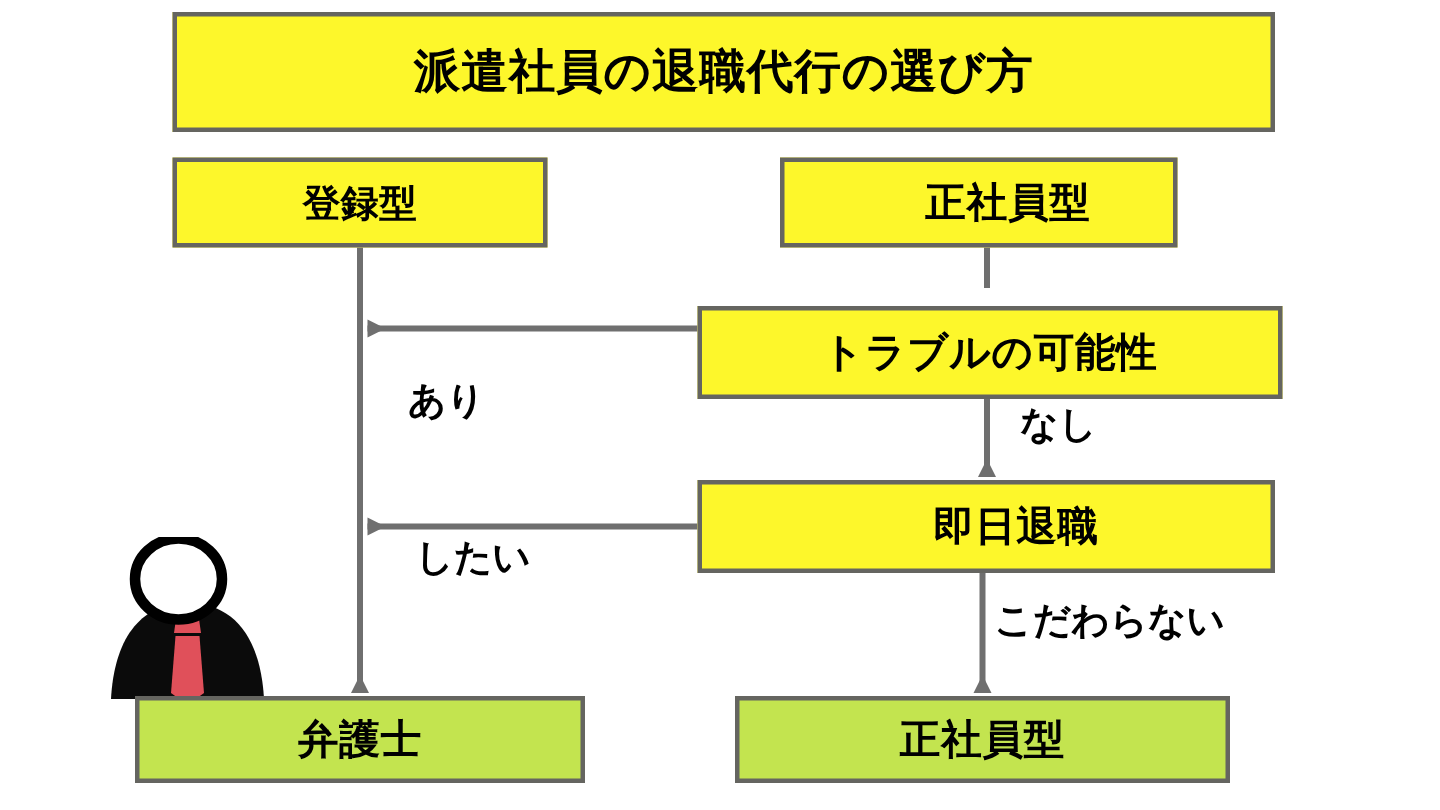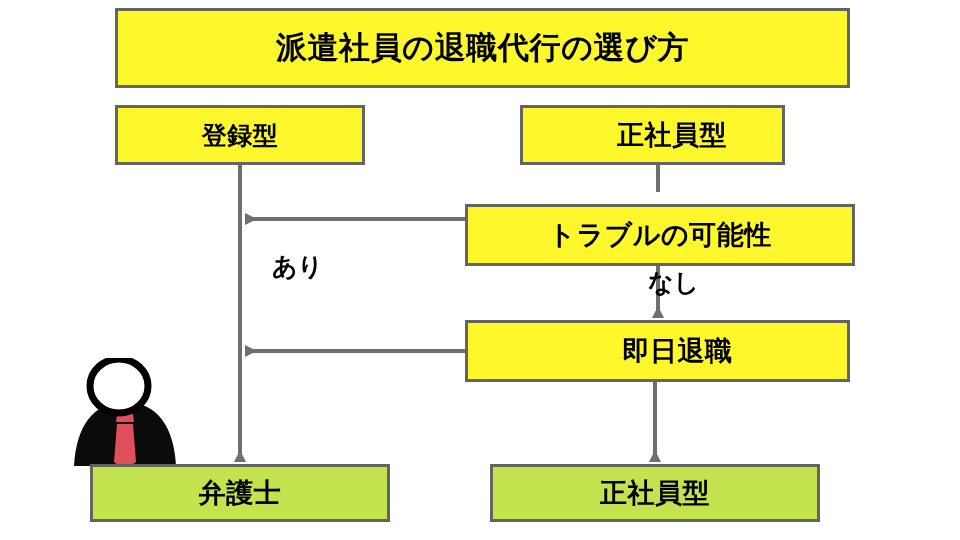--- a/index.html
+++ b/index.html
@@ -74,21 +74,21 @@
   }
   .edge-label {
     position: absolute;
     color: #000000;
     font-size: 25px;
     font-weight: 600;
     white-space: nowrap;
     z-index: 4;
   }
   .lbl-ari      { left: 272px; top: 222px; margin-top: 28px; }
-  .lbl-nashi    { left: 648px; top: 266px; }
+  .lbl-nashi    { left: 680px; top: 266px; }
   .lbl-shitai   { left: 277px; top: 355px; }
   .lbl-kodawara { left: 663px; top: 397px; }
 
   
   .person {
     position: absolute;
     left: 62px; top: 358px;
     width: 130px; height: 125px;
     z-index: 2;
   }
@@ -151,15 +151,17 @@
   <div class="node node-yellow node-sameday">即日退職</div>
 
   <div class="node node-green node-lawyer">弁護士</div>
 
   <div class="node node-green node-union">正社員型</div>
 
   <div class="edge-label lbl-ari">あり</div>
 
   <div class="edge-label lbl-nashi">なし</div>
 
+  <div class="edge-label lbl-shitai">したい</div>
 
+  <div class="edge-label lbl-kodawara">こだわらない</div>
 
 </div>
 
 </body></html>

